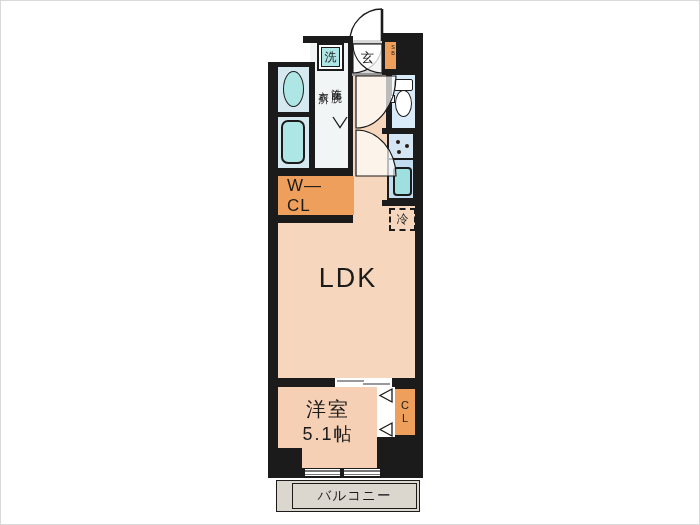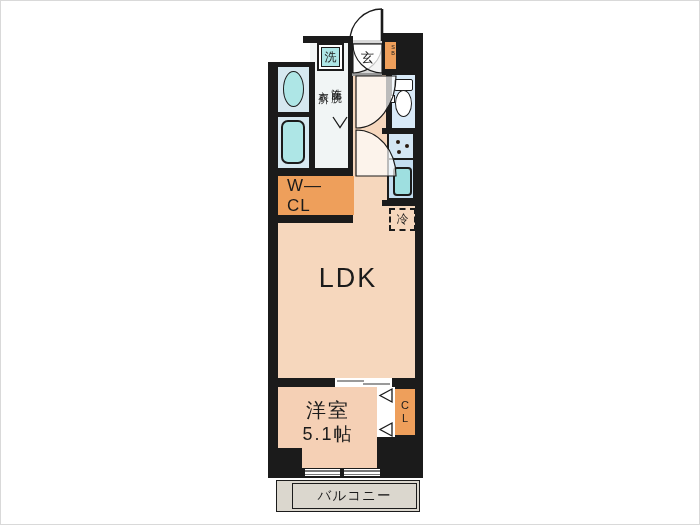--- a/index.html
+++ b/index.html
@@ -125,21 +125,21 @@
 
 <div class="abs fix" style="left:352px;top:73px;width:30px;height:2.5px;background:#9a9a9a;"></div>
 
 <div class="abs lbl" style="left:353px;top:44px;width:29px;height:28px;font-size:13px;">玄</div>
 <div class="abs lbl vtext" style="left:330px;top:80px;font-size:10.5px;z-index:6;">洗面脱</div>
 <div class="abs lbl vtext" style="left:317px;top:83px;font-size:10.5px;z-index:6;">衣所</div>
 <div class="abs lbl room-title" style="left:280px;top:262px;width:136px;flex-direction:column;justify-content:center;">
   <div style="font-size:27px;">LDK</div>
 </div>
 <div class="abs lbl room-title" style="left:278px;top:398px;width:100px;flex-direction:column;">
-  <div style="font-size:20px;">洋室</div>
+  <div style="font-size:20px;font-family:Liberation Mono, monospace;">洋室</div>
   <div style="font-size:18px;">5.1帖</div>
 </div>
 
 <svg class="overlay" width="700" height="525" viewBox="0 0 700 525">
 
   <path d="M 382 9 A 32 32 0 0 0 350 41" fill="none" stroke="#1b1b1b" stroke-width="1.4"></path>
   <line x1="382" y1="9" x2="382" y2="41" stroke="#1b1b1b" stroke-width="2.6"></line>
 
   <path d="M 353 44 L 353 73 A 29 29 0 0 0 382 44 Z" fill="rgba(255,255,255,0.9)" stroke="#1b1b1b" stroke-width="1.1"></path>
   <path d="M 382 44 L 382 73 A 29 29 0 0 1 353 44 Z" fill="rgba(255,255,255,0.75)" stroke="#1b1b1b" stroke-width="1.1"></path>

